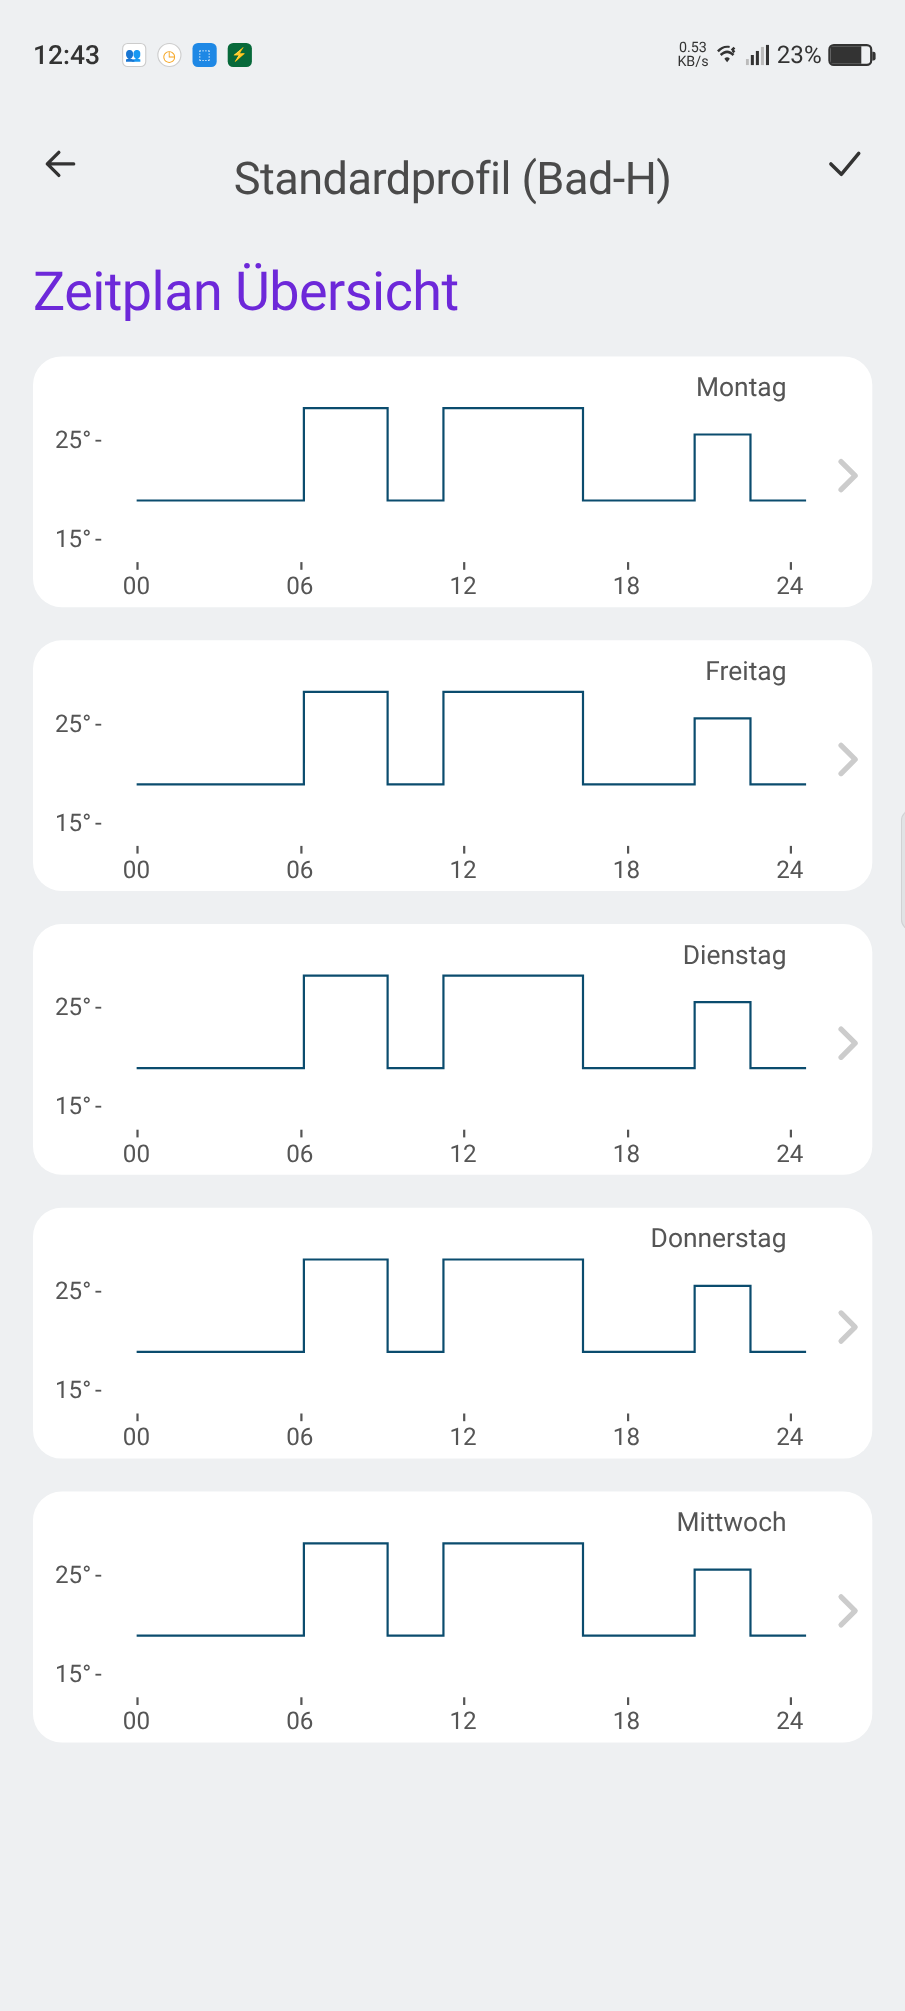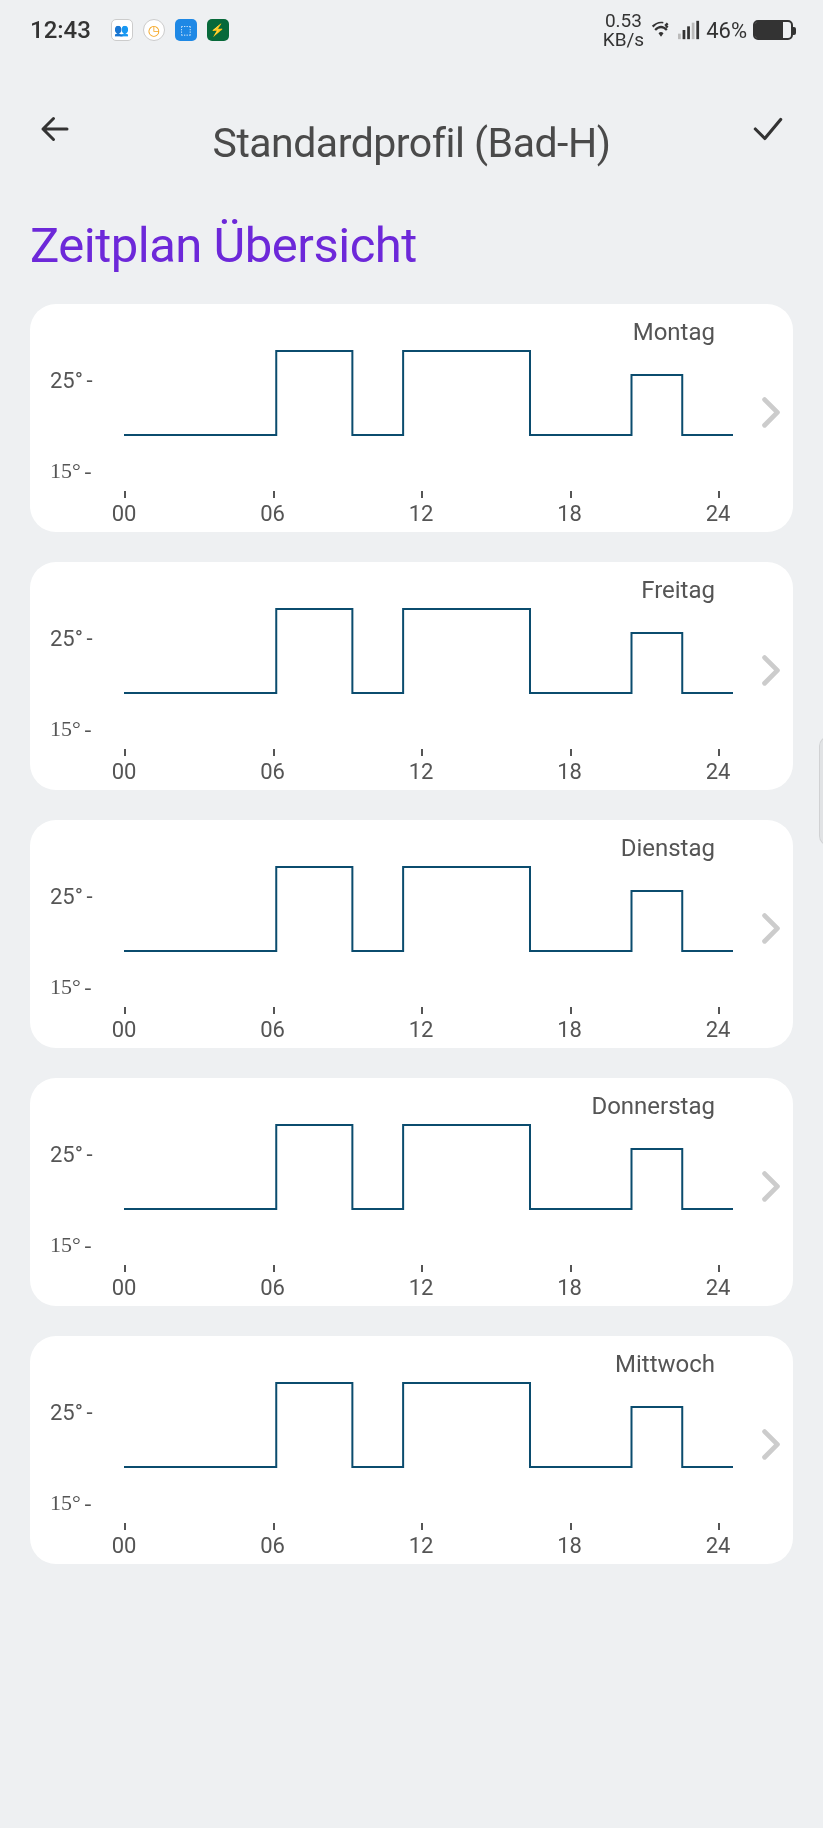--- a/index.html
+++ b/index.html
@@ -12,34 +12,35 @@
       overflow: hidden;
     }
     .status-bar {
       height: 60px;
       display: flex;
       align-items: center;
       justify-content: space-between;
       padding: 0 30px;
       font-size: 24px;
       color: #333;
+      margin-top: 20px;
     }
     .status-left { display: flex; align-items: center; gap: 10px; }
     .status-right { display: flex; align-items: center; gap: 6px; }
     .status-time { font-weight: 500; margin-right: 10px;}
     .status-icon { width: 22px; height: 22px; border-radius: 5px; }
     .icon-teams { background: white; border:1px solid #ccc; display:flex; align-items:center; justify-content:center;}
     .icon-teams::after{ content:"👥"; font-size:12px; color:#5a5fdb;}
     .icon-globe { background: #fff; border:1px solid #ccc; border-radius:50%; display:flex; align-items:center; justify-content:center; }
     .icon-globe::after{ content:"◷"; font-size:14px; color:#f5a623;}
     .icon-blue { background: #1e88e5; display:flex; align-items:center; justify-content:center;}
     .icon-blue::after{ content:"⬚"; color:white; font-size:12px;}
     .icon-green { background: #07693a; display:flex; align-items:center; justify-content:center;}
     .icon-green::after{ content:"⚡"; color:white; font-size:12px;}
-    .kbs { font-size: 19px; line-height: 1; text-align: center; }
+    .kbs { font-size: 13px; line-height: 1; text-align: center; }
     .wifi-icon, .signal-icon { width: 22px; height: 20px; }
     .battery-text { font-size: 22px; }
     .battery-icon {
       width: 40px; height: 20px; border: 2px solid #333; border-radius: 5px;
       position: relative; display: flex; align-items: center;
     }
     .battery-icon::after {
       content: ''; position: absolute; right: -5px; top: 5px;
       width: 3px; height: 8px; background: #333; border-radius: 0 2px 2px 0;
     }
@@ -105,21 +106,21 @@
     .y-labels {
       position: absolute;
       left: 0;
       top: 0;
       height: 100%;
       color: #555;
       font-size: 22px;
     }
     .y-label { position: absolute; left: 0; white-space: nowrap;}
     .y-25 { top: 28px; margin-top: 24px; }
-    .y-15 { top: 142px; font-family: Liberation Serif, serif;}
+    .y-15 { top: 142px;}
     .x-labels {
       position: absolute;
       bottom: -22px;
       left: 74px;
       right: 40px;
       display: flex;
       justify-content: space-between;
       color: #555;
       font-size: 22px;
       margin-top: 32px;
@@ -173,21 +174,21 @@
       <path fill="#333" d="M3 9l-2-2c3-3 7-5 11-5 1 0 2 .1 3 .3l-.5 2C13.7 4.1 12.9 4 12 4c-3.5 0-6.5 1.8-9 5z"></path>
       <path fill="#333" d="M19 3l2 2-3 3-2-2 3-3zm2 5l-2 2-2-2 2-2 2 2z"></path>
     </svg>
     <svg class="signal-icon" viewBox="0 0 24 20">
       <rect x="0" y="14" width="3" height="6" fill="#bbb"></rect>
       <rect x="5" y="10" width="3" height="10" fill="#333"></rect>
       <rect x="10" y="6" width="3" height="14" fill="#333"></rect>
       <rect x="15" y="2" width="3" height="18" fill="#bbb"></rect>
       <rect x="20" y="0" width="3" height="20" fill="#333"></rect>
     </svg>
-    <span class="battery-text">46%</span>
+    <span class="battery-text">23%</span>
     <div class="battery-icon">
       <div class="battery-fill"></div>
     </div>
   </div>
 </div>
 
 <div class="header">
   <div class="back-btn">
     <svg width="36" height="36" viewBox="0 0 24 24">
       <path d="M20 12H4m0 0l7-7m-7 7l7 7" stroke="#333" stroke-width="2" fill="none" stroke-linecap="round" stroke-linejoin="round"></path>

